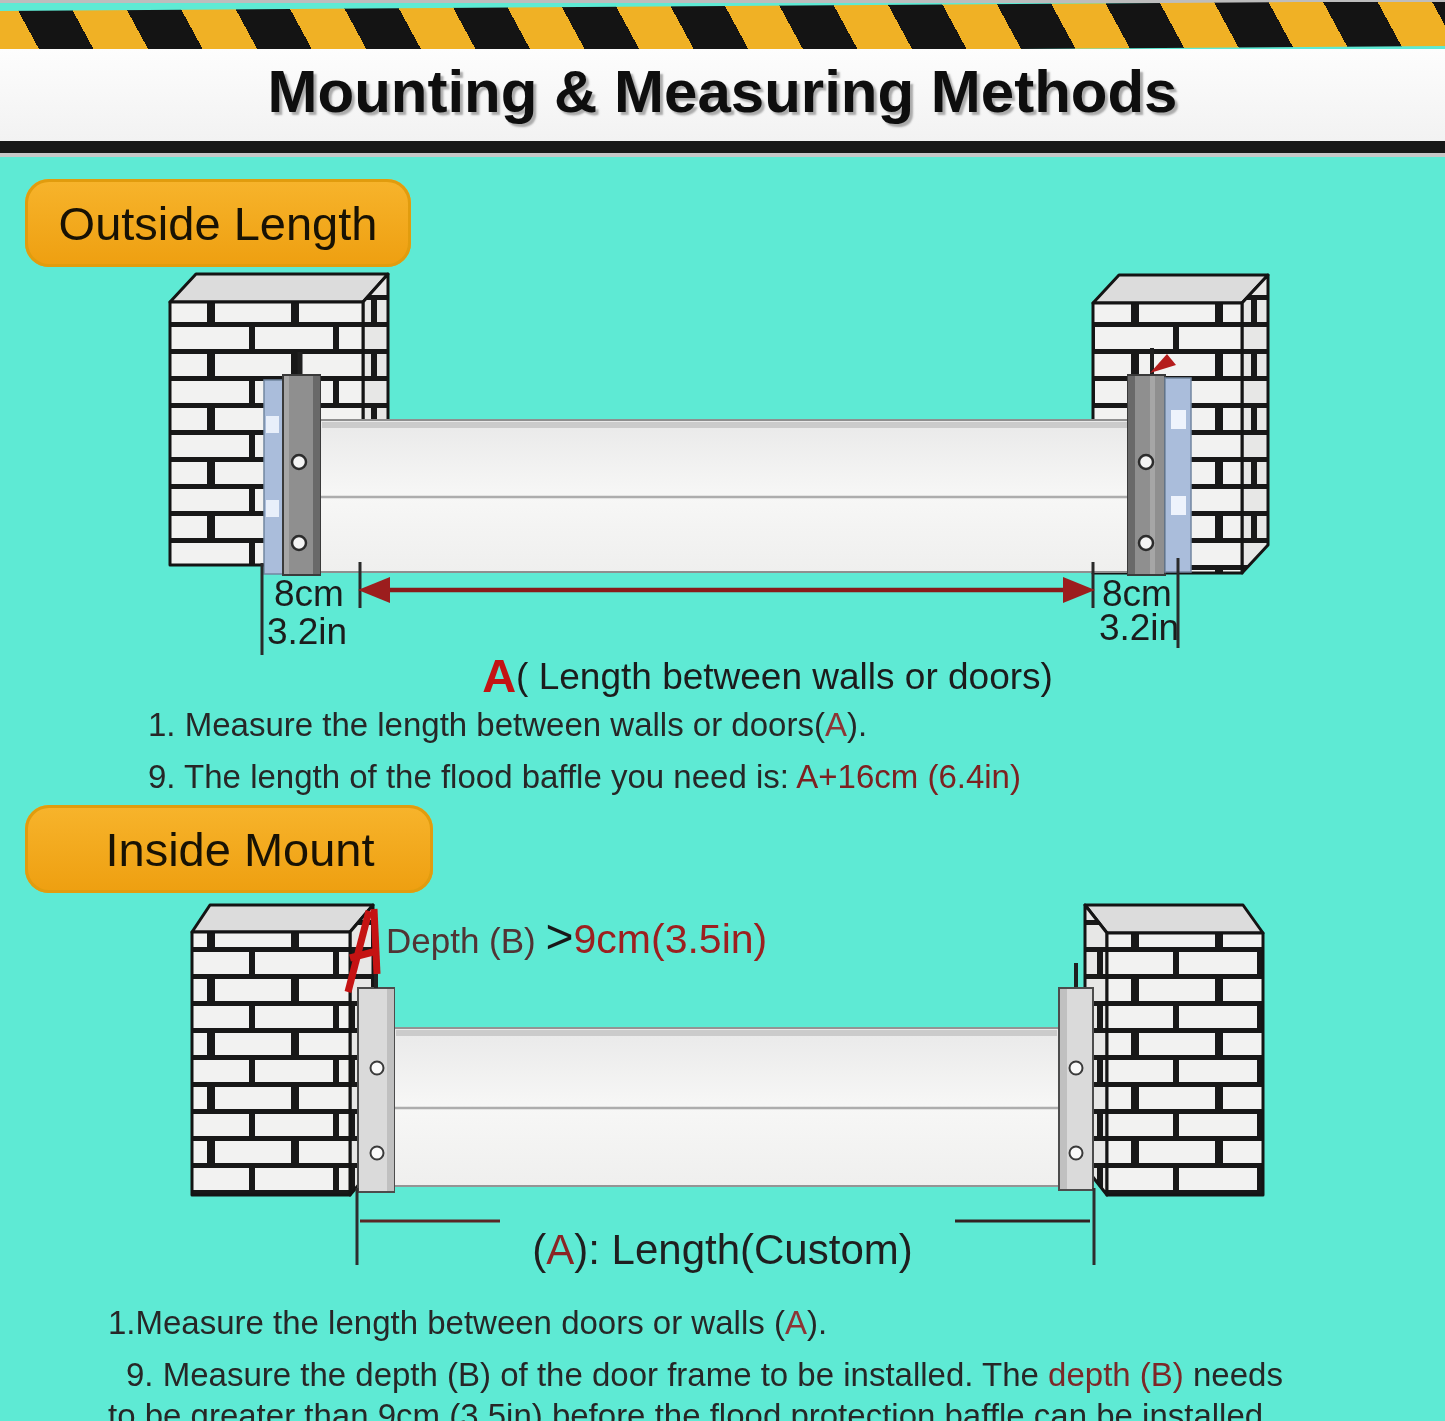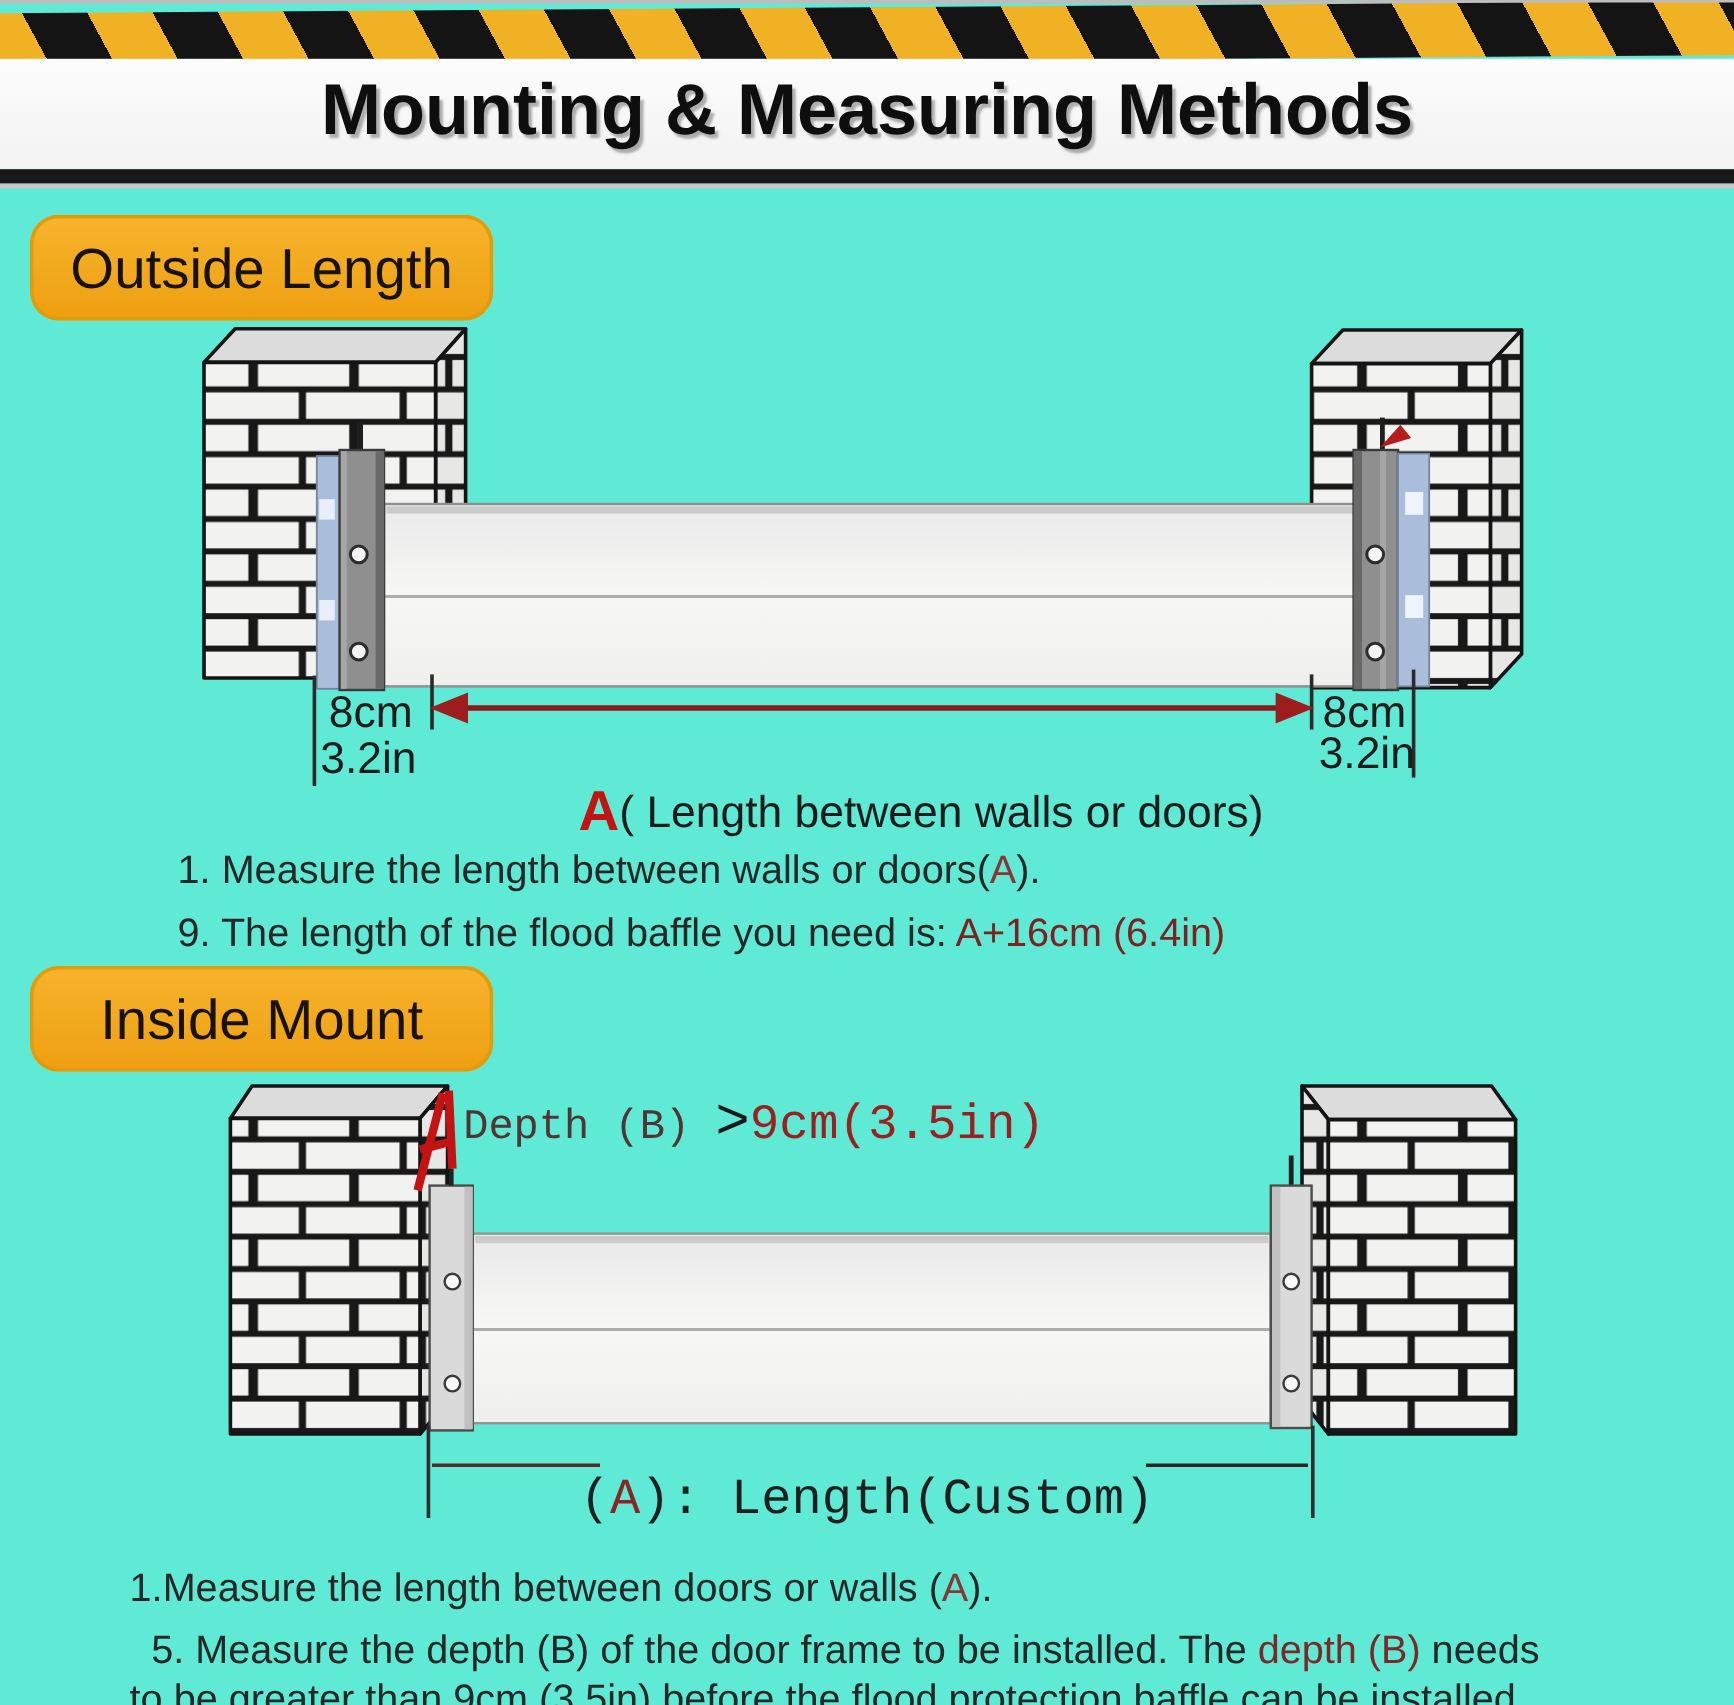--- a/index.html
+++ b/index.html
@@ -18,25 +18,25 @@
          text-shadow:3px 3px 2px rgba(110,110,110,.55);}
   .black-bar{position:absolute;top:141px;left:0;width:1445px;height:12px;background:#181818;}
   .gray-bar{position:absolute;top:153px;left:0;width:1445px;height:4px;background:#c7c7c7;}
   
   .badge{position:absolute;left:25px;width:386px;height:88px;border-radius:24px;
          background:linear-gradient(180deg,#f7b42c,#ee9f10);
          box-shadow:inset 0 0 0 3px #e19c0e;
          display:flex;align-items:center;justify-content:center;
          font-size:47px;color:#181204;}
   .badge-outside{top:179px;}
-  .badge-inside{top:805px;}
+  .badge-inside{top:805px;padding-left:22px;}
   
   .diagram{position:absolute;left:0;width:1445px;}
   .diagram-outside{top:270px;height:400px;}
-  .diagram-inside{top:895px;height:391px;font-family:Liberation Mono, monospace;}
+  .diagram-inside{top:895px;height:391px;}
   .diagram svg{position:absolute;top:0;left:0;display:block;}
   .oline{stroke:#141414;stroke-width:3;stroke-linejoin:round;}
   .topface{fill:#dcdcdc;}
   
   .ov{position:absolute;color:#1c1c1c;white-space:nowrap;}
   .dim-num{font-size:37px;text-align:center;}
   .pos-lcm{left:256px;top:303px;width:106px;}
   .pos-lin{left:250px;top:341px;width:114px;}
   .pos-rcm{left:1093px;top:303px;width:88px;}
   .pos-rin{left:1093px;top:337px;width:92px;}
@@ -202,16 +202,16 @@
         <line x1="360" y1="326" x2="500" y2="326" stroke="#5a2626" stroke-width="3"></line>
         <line x1="955" y1="326" x2="1090" y2="326" stroke="#332222" stroke-width="3"></line>
       </g>
     </svg>
     <div class="ov depth-label"><span>Depth (B) </span><span class="gt">&gt;</span><span class="val">9cm(3.5in)</span></div>
     <div class="ov len-label"><span>(</span><span class="acc">A</span><span>): Length(Custom)</span></div>
   </div>
 
   <div class="steps">
     <p class="is1"><span>1.Measure the length between doors or walls (</span><span class="acc-soft">A</span><span>).</span></p>
-    <p class="is2a"><span>5. Measure the depth (B) of the door frame to be installed. The </span><span class="acc-depth">depth (B)</span><span> needs</span></p>
+    <p class="is2a"><span>9. Measure the depth (B) of the door frame to be installed. The </span><span class="acc-depth">depth (B)</span><span> needs</span></p>
     <p class="is2b"><span>to be greater than 9cm (3.5in) before the flood protection baffle can be installed.</span></p>
   </div>
 </div>
 
 </body></html>

